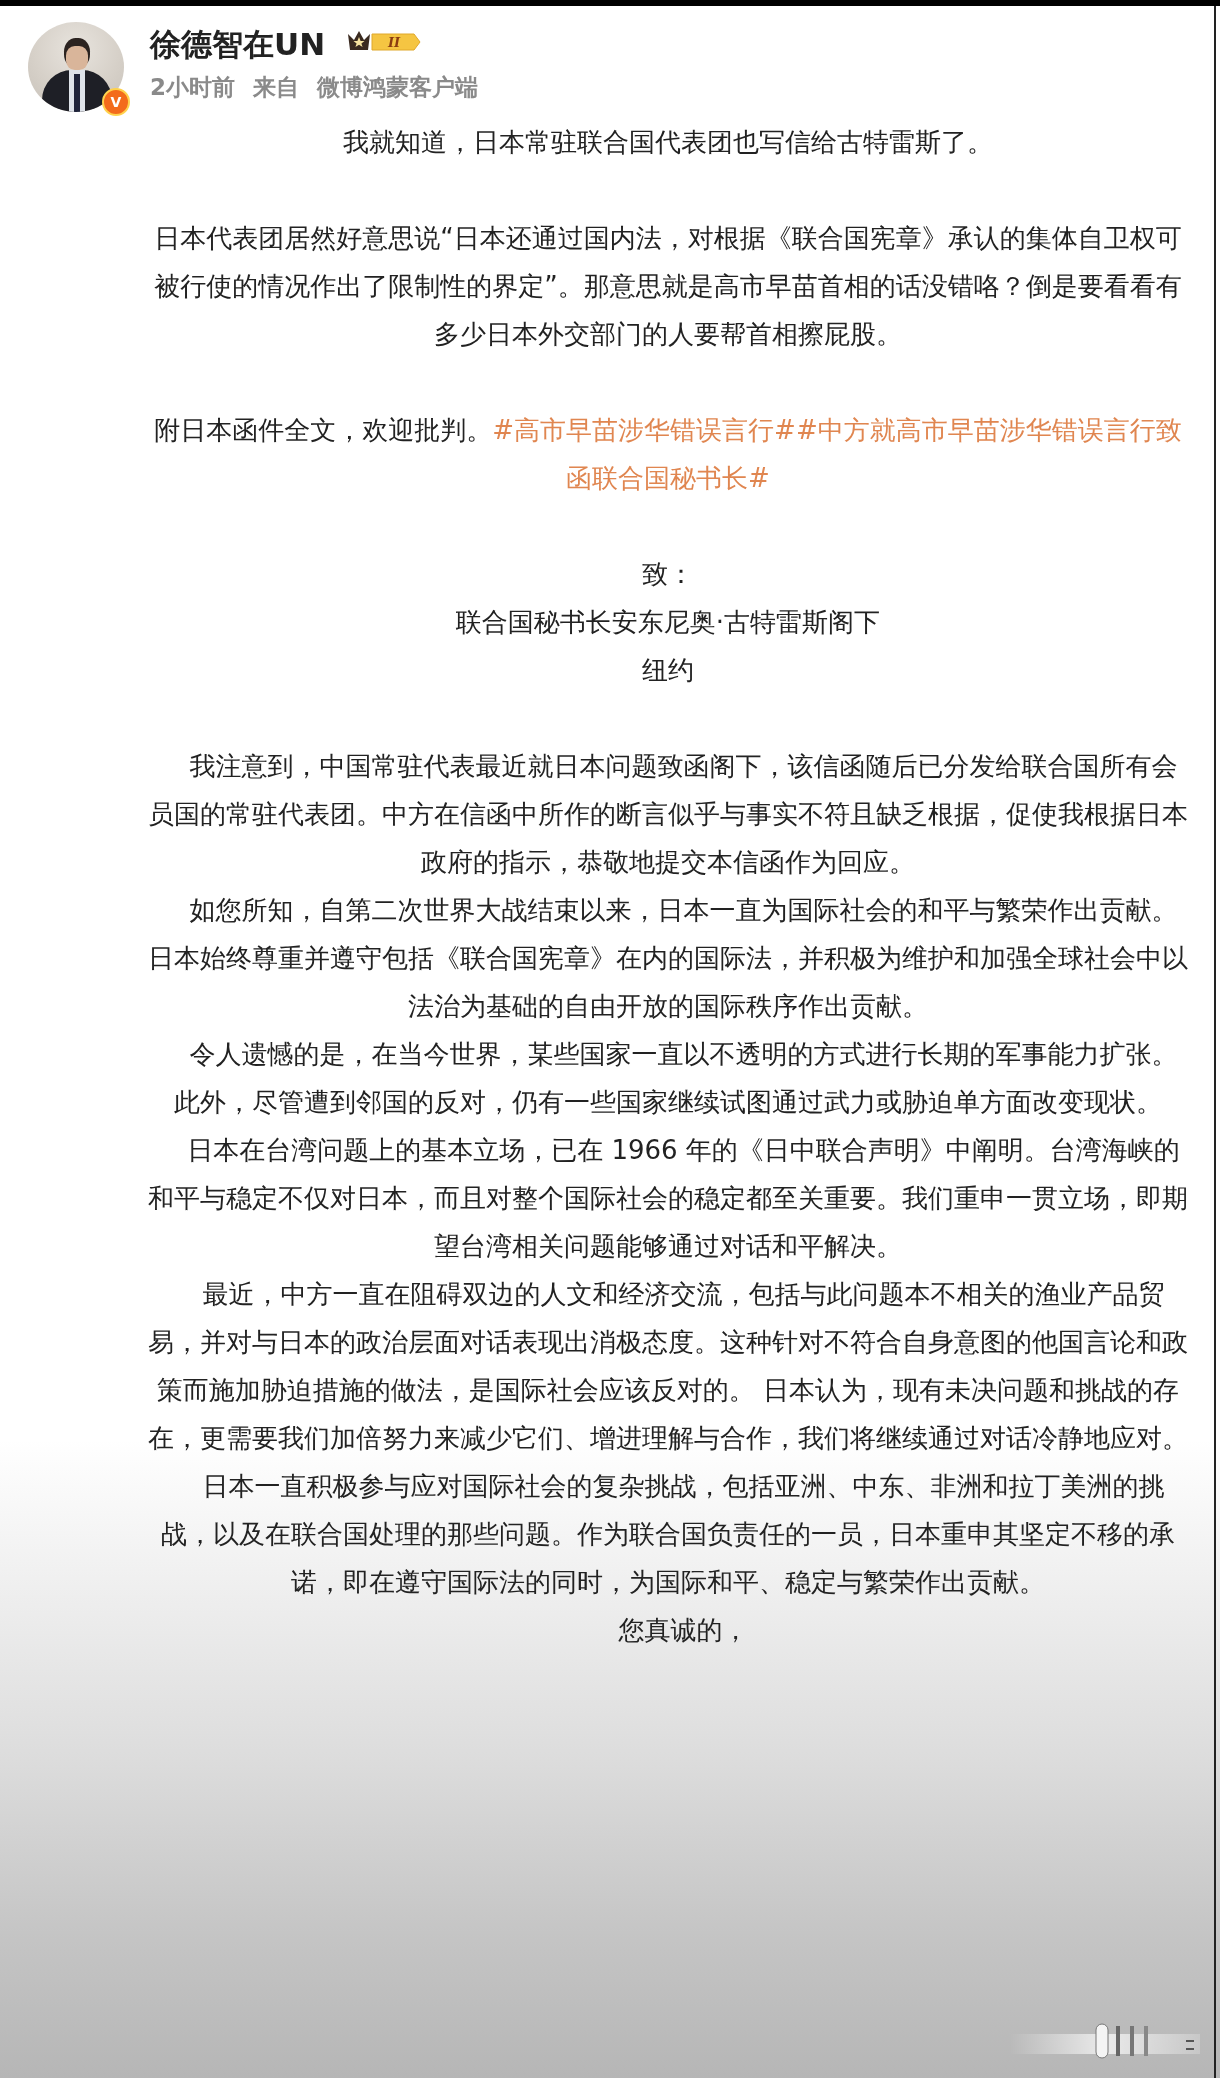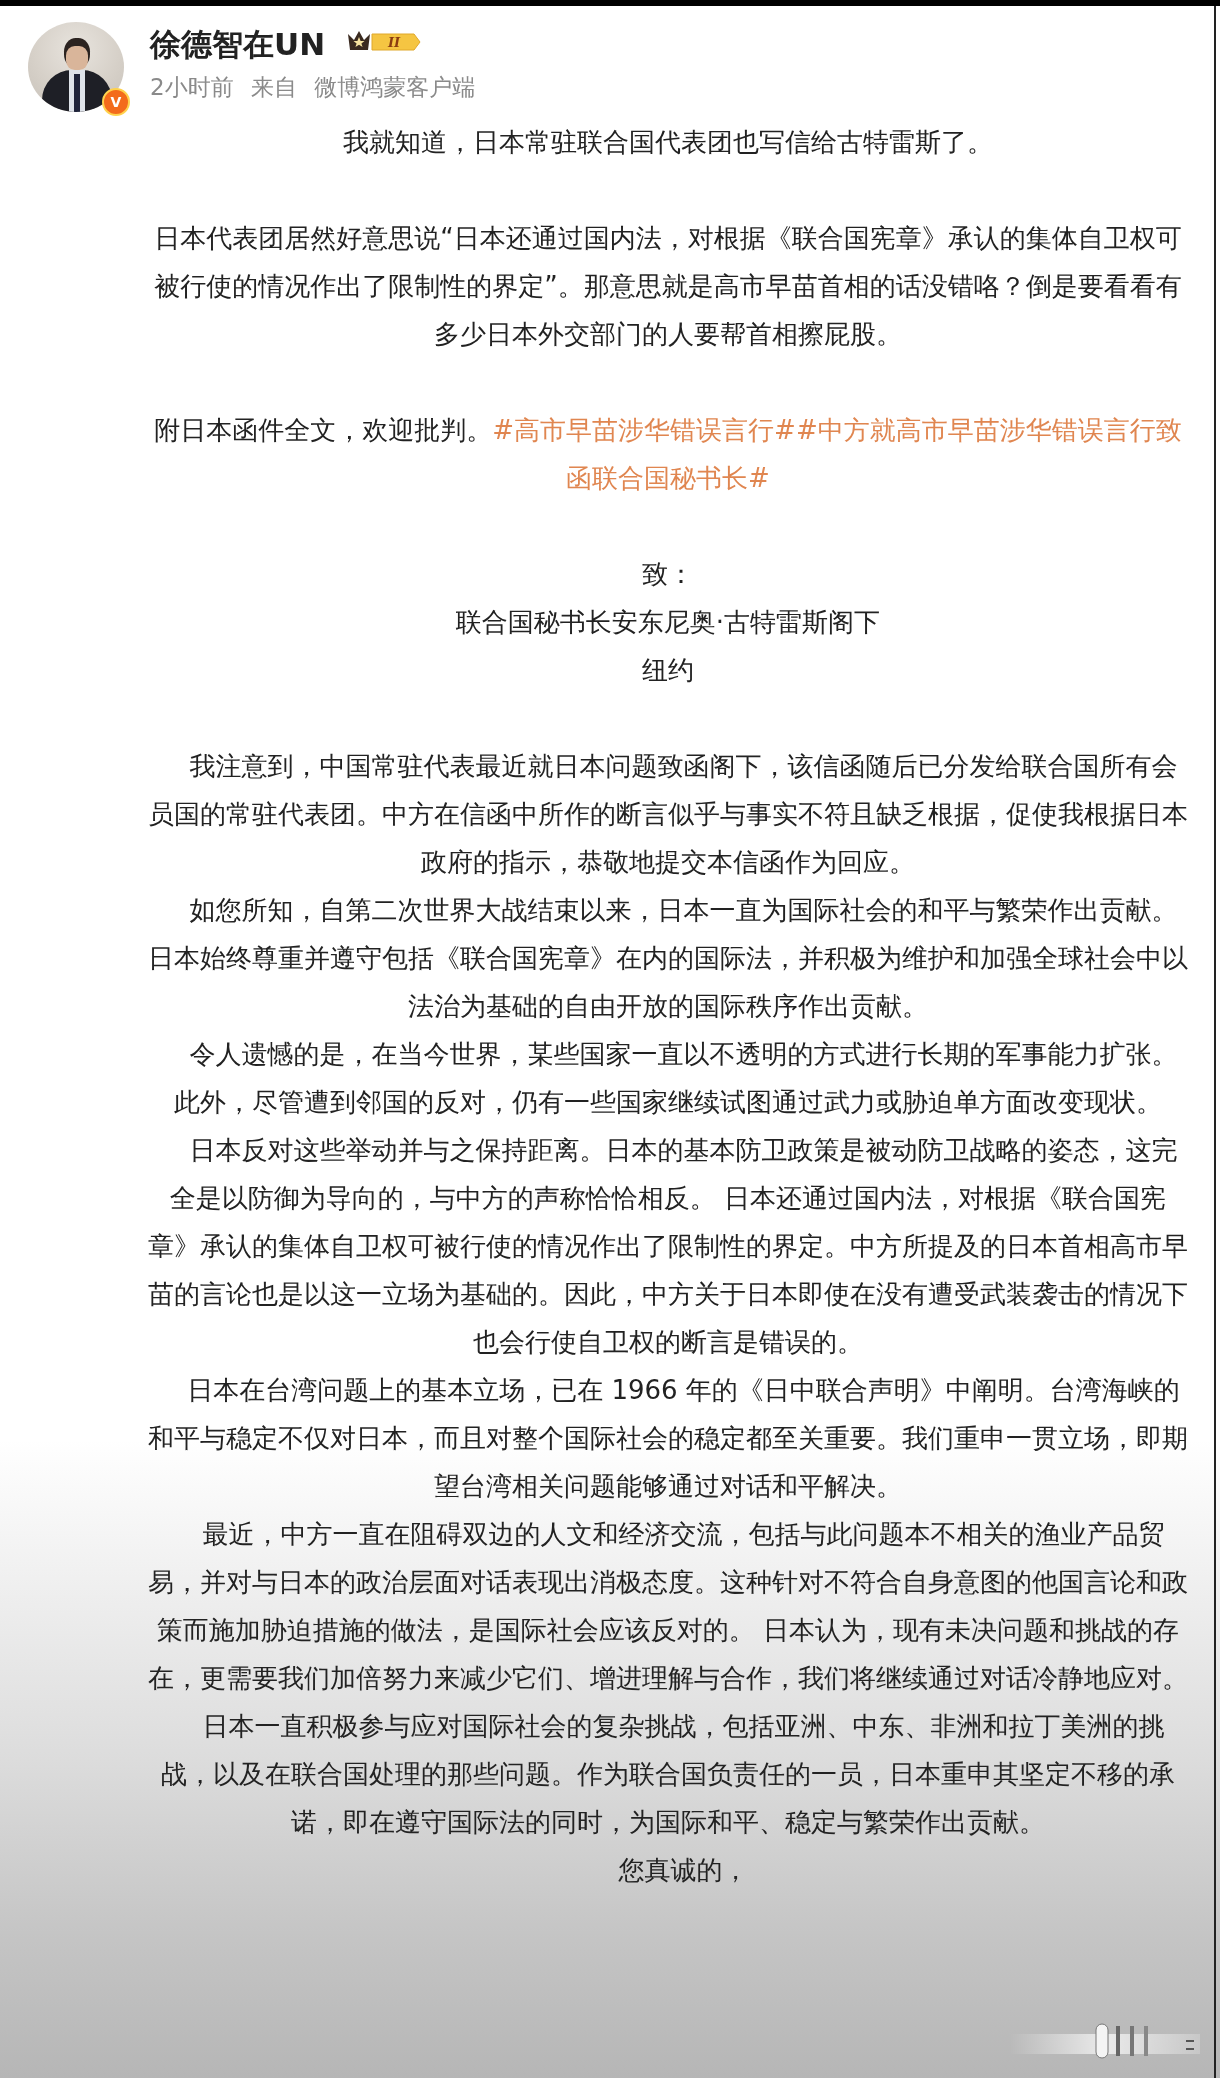--- a/index.html
+++ b/index.html
@@ -49,21 +49,21 @@
     position: absolute; left: 74px; top: 66px; width: 24px; height: 24px; border-radius: 50%;
     background: #f36b1c; border: 2px solid #ffd24d; color: #fff;
     font: bold 14px "DejaVu Sans", sans-serif; text-align: center; line-height: 24px;
   }
   .username {
     position: absolute; left: 122px; top: 2px; font-size: 31px; font-weight: bold; color: #222;
     white-space: nowrap;
   }
   .crown-badge { position: absolute; left: 318px; top: 4px; width: 78px; height: 28px; }
   .meta {
-    position: absolute; left: 122px; top: 50px; font-size: 23px; color: #8a8a8a; white-space: nowrap;
+    position: absolute; left: 122px; top: 50px; font-size: 23px; color: #8a8a8a; white-space: nowrap; font-weight: bold;
   }
   .meta span { margin-right: 10px; }
   .content {
     position: absolute; left: 148px; top: 118px; width: 1040px;
     font-size: 26px; line-height: 48px; color: #222; text-align: center;
   }
   .content p { margin: 0; }
   .gap1 { height: 48px; }
   .hashtag { color: #e08650; margin-top: 35px; }
   .indent { text-indent: 31px; }
@@ -110,21 +110,20 @@
   <div class="gap1"></div>
   <p><span>附日本函件全文，欢迎批判。</span><span class="hashtag">#高市早苗涉华错误言行#</span><span class="hashtag">#中方就高市早苗涉华错误言行致函联合国秘书长#</span></p>
   <div class="gap1"></div>
   <p>致：</p>
   <p>联合国秘书长安东尼奥·古特雷斯阁下</p>
   <p>纽约</p>
   <div class="gap1"></div>
   <p class="indent">我注意到，中国常驻代表最近就日本问题致函阁下，该信函随后已分发给联合国所有会员国的常驻代表团。中方在信函中所作的断言似乎与事实不符且缺乏根据，促使我根据日本政府的指示，恭敬地提交本信函作为回应。</p>
   <p class="indent">如您所知，自第二次世界大战结束以来，日本一直为国际社会的和平与繁荣作出贡献。 日本始终尊重并遵守包括《联合国宪章》在内的国际法，并积极为维护和加强全球社会中以法治为基础的自由开放的国际秩序作出贡献。</p>
   <p class="indent">令人遗憾的是，在当今世界，某些国家一直以不透明的方式进行长期的军事能力扩张。此外，尽管遭到邻国的反对，仍有一些国家继续试图通过武力或胁迫单方面改变现状。</p>
-  <p class="indent">日本反对这些举动并与之保持距离。日本的基本防卫政策是被动防卫战略的姿态，这完全是以防御为导向的，与中方的声称恰恰相反。 日本还通过国内法，对根据《联合国宪章》承认的集体自卫权可被行使的情况作出了限制性的界定。中方所提及的日本首相高市早苗的言论也是以这一立场为基础的。因此，中方关于日本即使在没有遭受武装袭击的情况下也会行使自卫权的断言是错误的。</p>
   <p class="indent">日本在台湾问题上的基本立场，已在 1966 年的《日中联合声明》中阐明。台湾海峡的和平与稳定不仅对日本，而且对整个国际社会的稳定都至关重要。我们重申一贯立场，即期望台湾相关问题能够通过对话和平解决。</p>
   <p class="indent">最近，中方一直在阻碍双边的人文和经济交流，包括与此问题本不相关的渔业产品贸易，并对与日本的政治层面对话表现出消极态度。这种针对不符合自身意图的他国言论和政策而施加胁迫措施的做法，是国际社会应该反对的。 日本认为，现有未决问题和挑战的存在，更需要我们加倍努力来减少它们、增进理解与合作，我们将继续通过对话冷静地应对。</p>
   <p class="indent">日本一直积极参与应对国际社会的复杂挑战，包括亚洲、中东、非洲和拉丁美洲的挑战，以及在联合国处理的那些问题。作为联合国负责任的一员，日本重申其坚定不移的承诺，即在遵守国际法的同时，为国际和平、稳定与繁荣作出贡献。</p>
   <p class="indent">您真诚的，</p>
 </div>
 
 <svg class="watermark" viewBox="0 0 190 38">
   <defs>
     <linearGradient id="wm" x1="0" x2="1">
       <stop offset="0" stop-color="#ffffff" stop-opacity="0"></stop>

